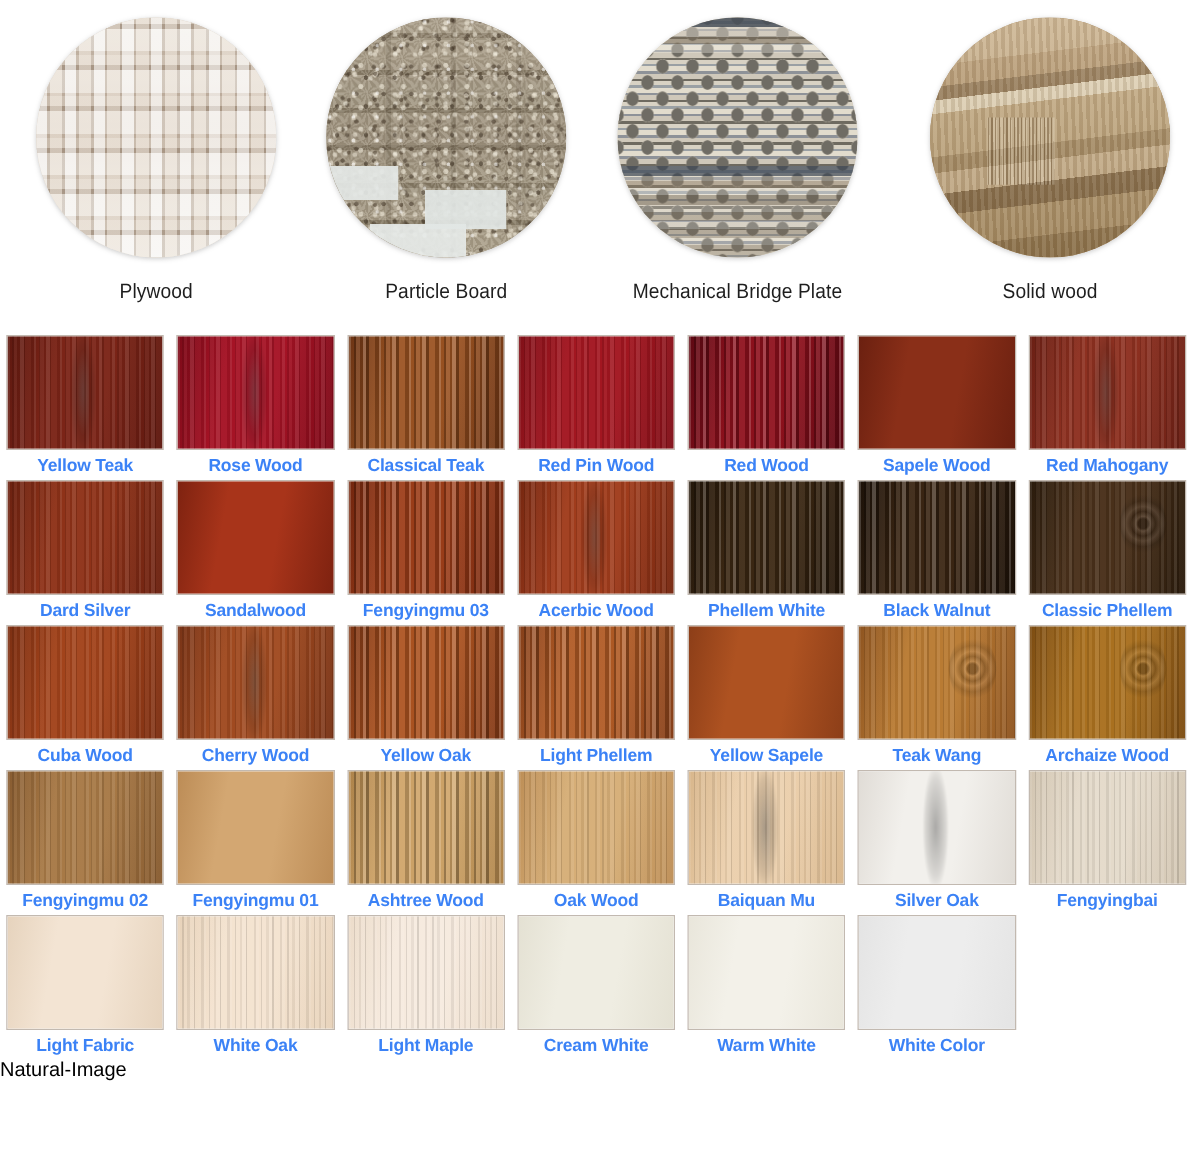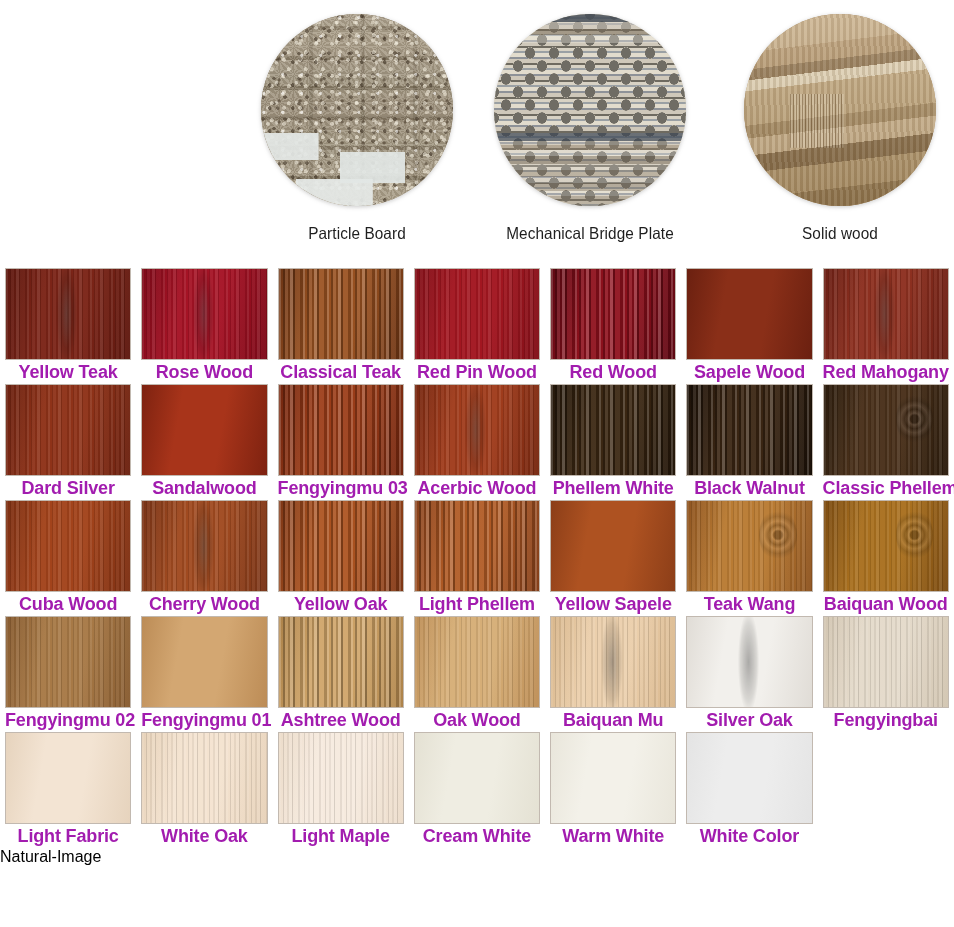--- a/index.html
+++ b/index.html
@@ -196,23 +196,23 @@
     overflow: hidden;
     border: 1px solid rgba(120,100,80,0.45);
     box-sizing: border-box;
   }
   .swatch-chip .grain {
     position: absolute;
     inset: 0;
   }
   .swatch-label {
     margin-top: 2px;
-    font-size: 18px;
+    font-size: 14px;
     font-weight: bold;
-    color: #a21caf;
+    color: #3b82f6;
     line-height: 20px;
     white-space: nowrap;
     letter-spacing: -0.15px;
   }
 
   
   .grain {
     background-repeat: repeat;
   }
   .g-vert::after {
@@ -294,20 +294,26 @@
   }
 </style>
 </head>
 <body>
 
 
 
 
 
 <div class="substrate-section" id="substrate-section">
+    <div class="substrate-cell" style="left: 9px;">
+      <div class="substrate-disc">
+        <div class="tex tex-plywood"></div>
+      </div>
+      <div class="substrate-label">Plywood</div>
+    </div>
     <div class="substrate-cell" style="left: 241px;">
       <div class="substrate-disc">
         <div class="tex tex-particle"></div>
       </div>
       <div class="substrate-label">Particle Board</div>
     </div>
     <div class="substrate-cell" style="left: 474px;">
       <div class="substrate-disc">
         <div class="tex tex-bridge"></div>
       </div>
@@ -444,21 +450,21 @@
       <div class="swatch-cell">
         <div class="swatch-chip">
           <div class="grain g-vert g-knot" style="background: linear-gradient(100deg, rgb(142, 84, 32) 0%, rgb(185, 123, 51) 30%, rgb(185, 123, 51) 62%, rgb(142, 84, 32) 100%);"></div>
         </div>
         <div class="swatch-label">Teak Wang</div>
       </div>
       <div class="swatch-cell">
         <div class="swatch-chip">
           <div class="grain g-vert g-knot" style="background: linear-gradient(100deg, rgb(124, 76, 18) 0%, rgb(169, 112, 31) 30%, rgb(169, 112, 31) 62%, rgb(124, 76, 18) 100%);"></div>
         </div>
-        <div class="swatch-label">Baiquan Wood</div>
+        <div class="swatch-label">Archaize Wood</div>
       </div>
     </div>
     <div class="swatch-row">
       <div class="swatch-cell">
         <div class="swatch-chip">
           <div class="grain g-vert" style="background: linear-gradient(100deg, rgb(135, 91, 48) 0%, rgb(167, 121, 70) 30%, rgb(167, 121, 70) 62%, rgb(135, 91, 48) 100%);"></div>
         </div>
         <div class="swatch-label">Fengyingmu 02</div>
       </div>
       <div class="swatch-cell">

